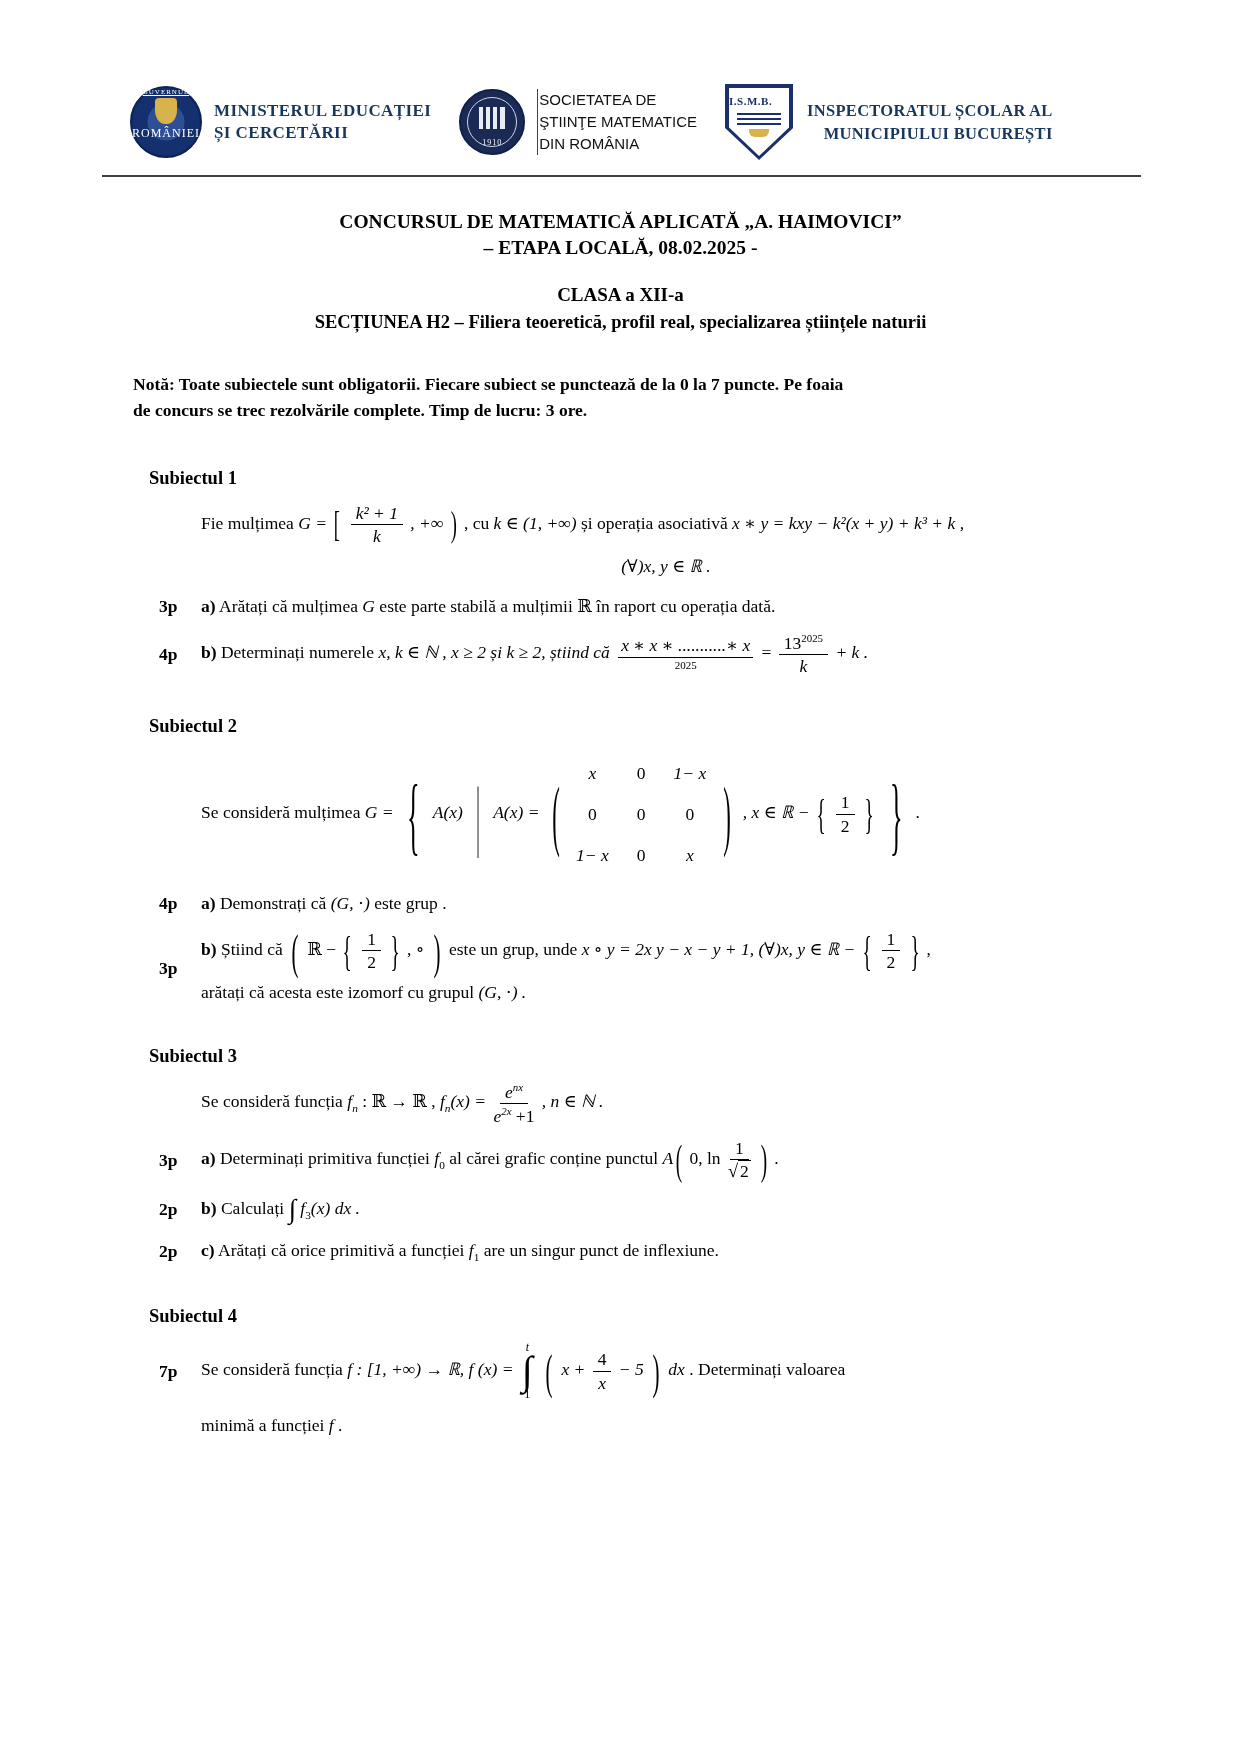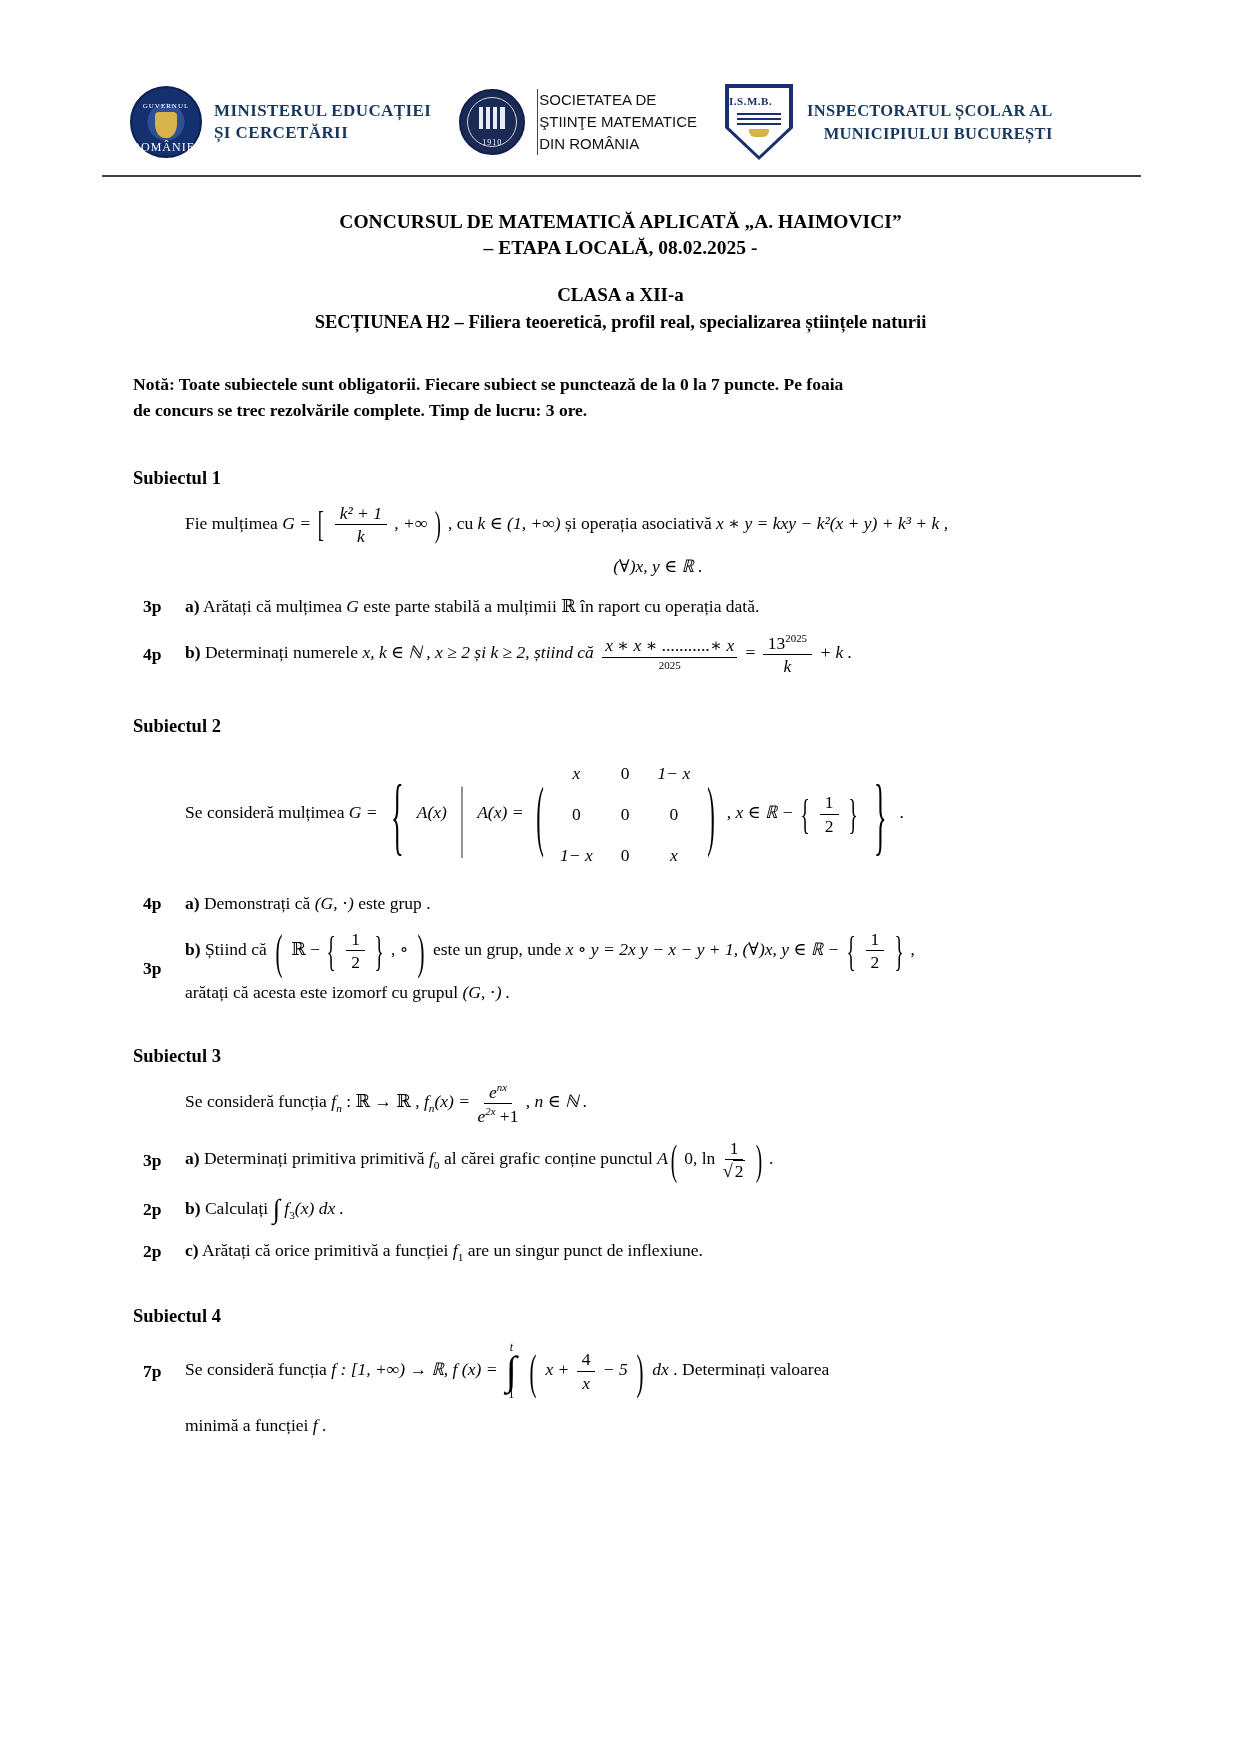--- a/index.html
+++ b/index.html
@@ -8,21 +8,21 @@
     font-family:"Liberation Serif","DejaVu Serif",serif; color:#000;
     font-size:17.5px; overflow:hidden; position:relative;
   }
   
   .header { display:flex; align-items:center; padding:84px 0 0 130px; gap:28px; }
   .logo-group { display:flex; align-items:center; }
   
   .gov-seal { width:68px; height:68px; border-radius:50%; flex:none;
     background:radial-gradient(circle,#2e4f95 0 38%,#15306e 39% 100%);
     border:2px solid #0c2154; color:#fff; position:relative; text-align:center; }
-  .gs-top { font-size:7px; letter-spacing:1px; padding-top:14px; }
+  .gs-top { font-size:7px; letter-spacing:1px; padding-top:0;text-decoration:underline; }
   .gs-emblem { width:22px; height:26px; margin:2px auto 0;
     background:#d8b24a; border-radius:4px 4px 10px 10px / 4px 4px 14px 14px; }
   .gs-bottom { font-size:12px; letter-spacing:1px; margin-top:2px; }
   .gov-name { margin-left:12px; color:#17375d; font-weight:bold; font-size:17px;
     letter-spacing:.4px; line-height:1.3; }
   
   .ssmr-seal { width:62px; height:62px; border-radius:50%; flex:none; position:relative;
     background:#1b2a55; border:2px solid #10204a; text-align:center; }
   .ssmr-inner { position:absolute; inset:6px; border:1.5px solid #cfd6e8; border-radius:50%; }
   .ssmr-glyph { position:absolute; left:50%; top:16px; transform:translateX(-50%);
@@ -44,21 +44,21 @@
   .ismb-name { margin-left:14px; color:#17375d; font-weight:bold; font-size:16.5px; line-height:1.4; letter-spacing:.3px;text-align:right; }
   
   .rule { border-top:2px solid #3f3f3f; margin:15px 100px 0 102px; }
   
   .title-block { text-align:center; margin-top:32px; font-weight:bold; font-size:19.5px; line-height:1.35; }
   .clasa { margin-top:20px; font-size:19px; }
   .sect  { margin-top:3px; font-size:18.5px; }
   
   .note { margin:36px 125px 0 133px; font-weight:bold; line-height:1.5; }
   
-  section { margin-top:40px; }
+  section { margin-top:40px;padding-left:16px; }
   .subj-title { margin:0 0 14px 133px; font-weight:bold; font-size:18.5px; }
   .intro { margin-left:185px; margin-right:110px; line-height:1.6; }
   .intro + .intro { margin-top:6px;text-align:center; }
   .pline { display:flex; align-items:center; margin:12px 110px 0 143px; line-height:1.6; }
   .pts { width:42px; flex:none; font-weight:bold; }
   .stmt { flex:1; }
   .lbl { font-weight:bold; }
   .mt { font-style:italic; }
   sup { font-size:62%; }
   sub { font-size:65%; }
@@ -291,21 +291,21 @@
         <span class="num"><span class="mt">e</span><sup class="mt">nx</sup></span>
         <span class="den"><span class="mt">e</span><sup class="mt">2x</sup> <span>+1</span></span>
       </span>
       <span class="mt">, n ∈ ℕ .</span>
     </div>
 
     <div class="pline">
       <span class="pts">3p</span>
       <div class="stmt">
         <b class="lbl">a)</b>
-        <span>Determinați primitiva primitivă</span>
+        <span>Determinați primitiva funcției</span>
         <span class="mt">f</span><sub>0</sub>
         <span>al cărei grafic conține punctul</span>
         <span class="mt">A</span><span class="d sc24">(</span>
         <span>0, ln</span>
         <span class="frac">
           <span class="num">1</span>
           <span class="den"><span class="sqrt-sym">√</span><span class="sqrt-under">2</span></span>
         </span>
         <span class="d sc24">)</span>
         <span>.</span>

